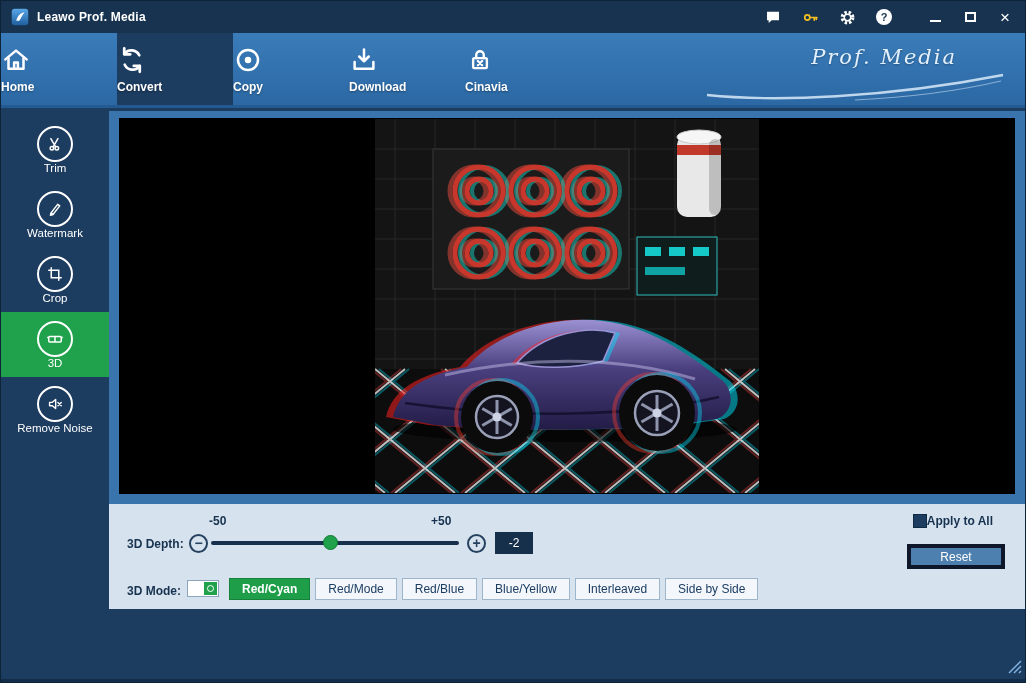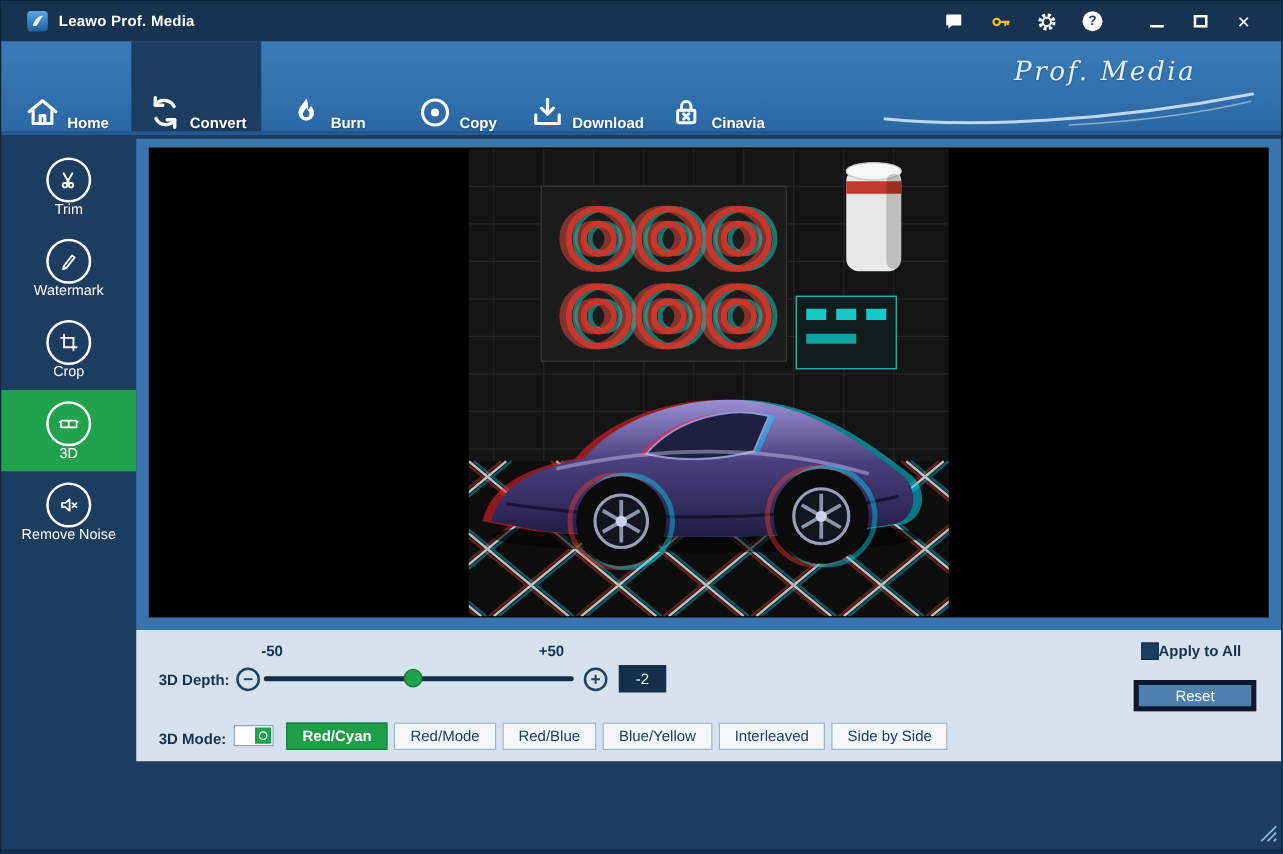--- a/index.html
+++ b/index.html
@@ -1,34 +1,34 @@
 <!DOCTYPE html>
 <html><head>
 <meta charset="utf-8">
 <style>
   * { box-sizing: border-box; margin: 0; padding: 0; }
   html,body { width:1026px; height:683px; }
   body { font-family:"Liberation Sans",sans-serif; overflow:hidden; background:#0d2338; }
   .window { position:relative; width:1026px; height:683px; background:#1c3c60; border:1px solid #0d2338; overflow:hidden; }
 
   
-  .titlebar { position:absolute; top:0; left:0; right:0; height:32px; background:#17334f; display:flex; align-items:center; padding:0 20px; color:#fff; }
+  .titlebar { position:absolute; top:0; left:0; right:0; height:32px; background:#17334f; display:flex; align-items:center; padding:0 10px; color:#fff; }
   .app-logo { width:18px; height:18px; margin-right:8px; }
   .title { font-size:12px; font-weight:bold; letter-spacing:.2px; }
   .tb-right { margin-left:auto; display:flex; align-items:center; gap:17px; }
   .tb-icon { width:20px; height:20px; display:flex; align-items:center; justify-content:center; cursor:pointer; }
   .help-badge { width:16px; height:16px; border-radius:50%; background:#fff; color:#17334f; font-weight:bold; font-size:11px; display:flex; align-items:center; justify-content:center; }
   .win-controls { display:flex; align-items:center; gap:15px; margin-left:14px; }
   .min-bar { width:11px; height:2px; background:#fff; margin-top:8px; }
   .max-box { width:11px; height:10px; border:2px solid #fff; }
   .close-glyph { font-size:17px; line-height:17px; color:#fff; }
 
   
   .nav { position:absolute; top:32px; left:0; right:0; height:75px; background:linear-gradient(180deg,#3a7cb9,#2b68a4); border-bottom:3px solid #245a92; display:flex; }
-  .nav-item { width:104px; display:flex; align-items:flex-end; justify-content:center; gap:5px; color:#fff; cursor:pointer; }
+  .nav-item { width:116px; display:flex; flex-direction:column; align-items:flex-start; justify-content:center; gap:5px; color:#fff; cursor:pointer; }
   .nav-item.active { background:#1c3c60; }
   .nav-label { font-size:12px; font-weight:bold; text-shadow:0 1px 2px rgba(0,0,0,.35); }
   .nav-logo { position:absolute; right:20px; top:4px; width:300px; height:64px; pointer-events:none; }
   .logo-text { position:absolute; right:48px; top:8px; font-family:"DejaVu Serif",serif; font-style:italic; font-size:21px; color:#e4f1fc; letter-spacing:2px; text-shadow:0 1px 2px rgba(0,0,0,.25); }
   .logo-swoosh { position:absolute; right:0; top:36px; }
 
   
   .sidebar { position:absolute; top:110px; left:0; width:108px; bottom:73px; background:#1c3c60; display:flex; flex-direction:column; padding-top:6px; }
   .side-item { height:65px; display:flex; flex-direction:column; align-items:center; justify-content:center; color:#fff; cursor:pointer; }
   .side-item.active { background:#1fa24b; }
@@ -135,27 +135,20 @@
       <span class="nav-label">Home</span>
     </div>
     <div class="nav-item active">
       <svg viewBox="0 0 24 24" width="30" height="30" fill="none" stroke="#fff" stroke-width="2.2" stroke-linecap="round" stroke-linejoin="round">
         <path d="M17.8 8.2 A7 7 0 0 0 5.8 7.2"></path>
           <path d="M5.8 2.6 v4.8 h4.8"></path>
         <path d="M6.2 15.8 A7 7 0 0 0 18.2 16.8"></path>
           <path d="M18.2 21.4 v-4.8 h-4.8"></path>
       </svg>
       <span class="nav-label">Convert</span>
-    </div>
-    <div class="nav-item">
-      <svg viewBox="0 0 24 24" width="30" height="30">
-        <path fill="#fff" d="M12 2.8 C10.6 6.2 7 8.2 7 12.2 A5 5 0 0 0 17 12.2 C17 10.4 16 8.8 15 7.6 C14.6 9 13.8 9.8 13 10.2 C13.6 7.4 13 4.6 12 2.8 Z"></path>
-        <path fill="#2e6da8" d="M12 9 C11.2 10.6 9.9 11.3 9.9 12.9 A2.1 2.1 0 0 0 14.1 12.9 C14.1 11.4 12.8 10.6 12 9 Z"></path>
-      </svg>
-      <span class="nav-label">Burn</span>
     </div>
     <div class="nav-item">
       <svg viewBox="0 0 24 24" width="30" height="30" fill="none" stroke="#fff" stroke-width="2">
         <circle cx="12" cy="12" r="8"></circle>
           <circle cx="12" cy="12" r="2.6" fill="#fff" stroke="none"></circle>
       </svg>
       <span class="nav-label">Copy</span>
     </div>
     <div class="nav-item">
       <svg viewBox="0 0 24 24" width="30" height="30" fill="none" stroke="#fff" stroke-width="2" stroke-linecap="round" stroke-linejoin="round">

